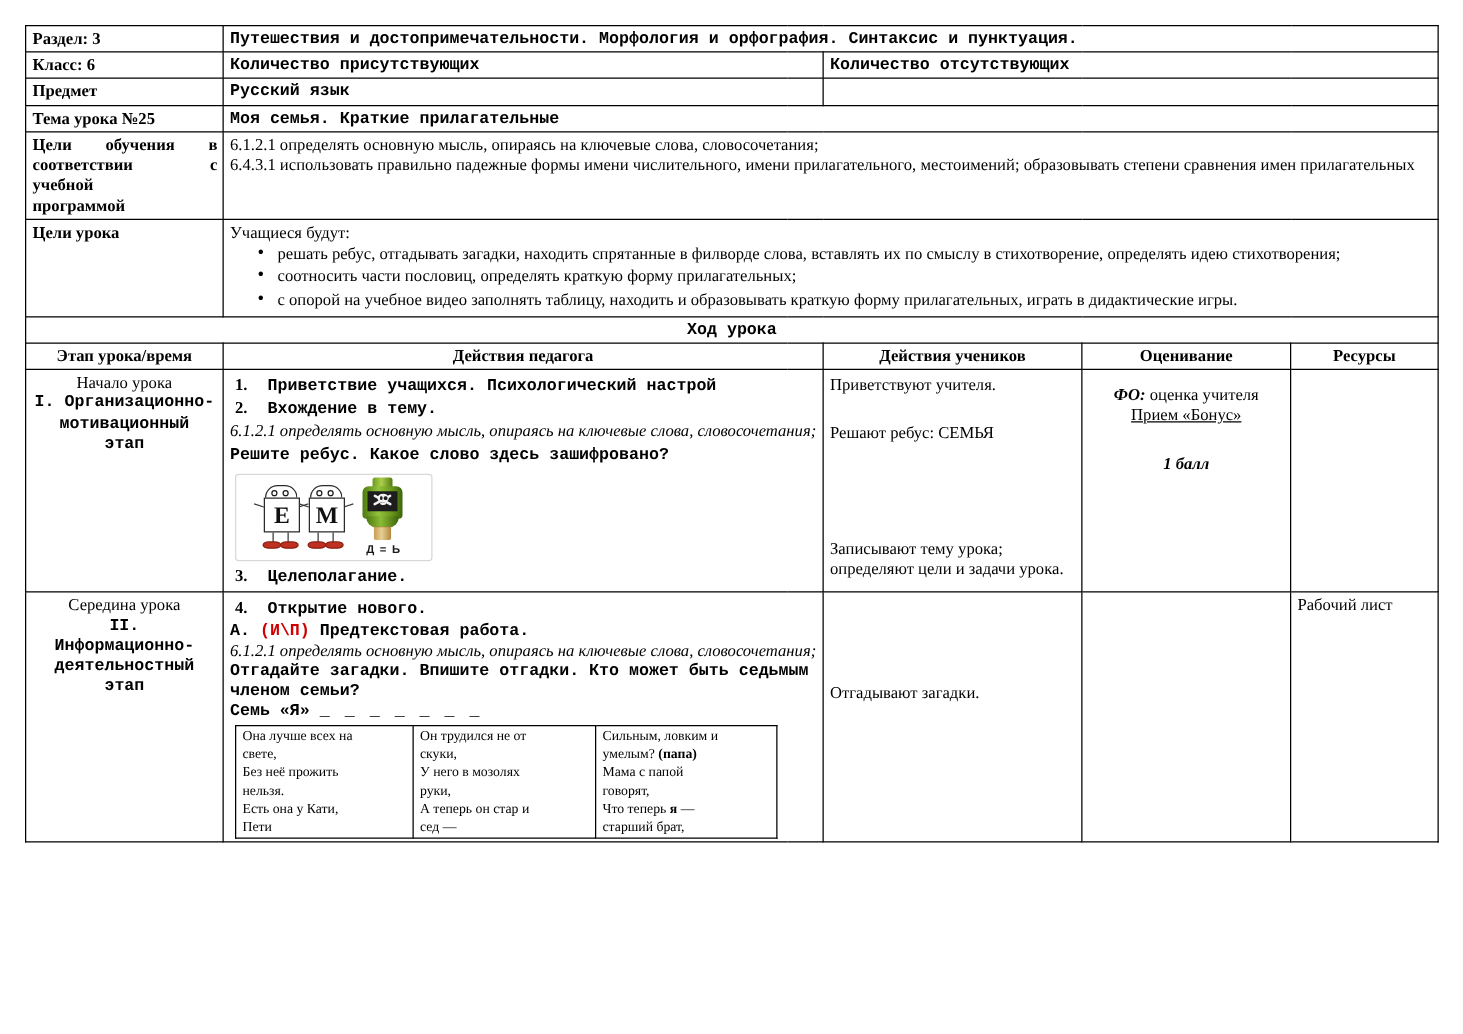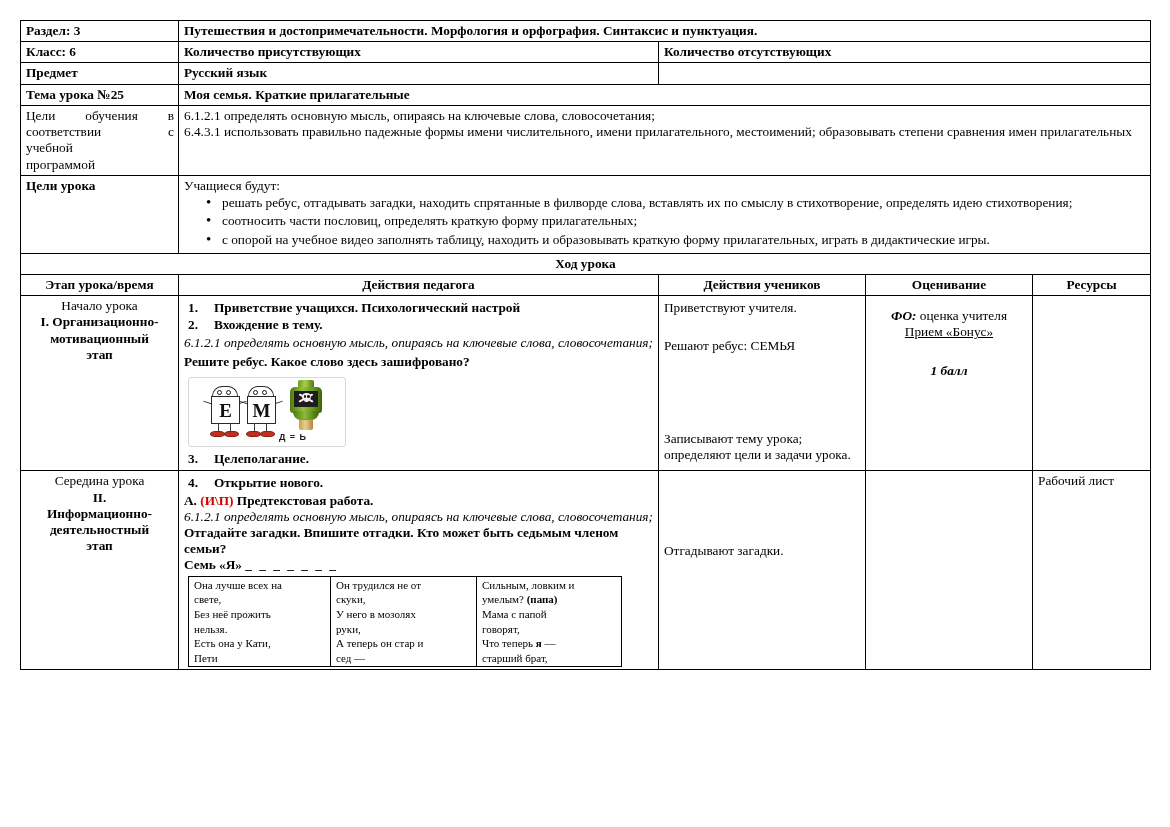--- a/index.html
+++ b/index.html
@@ -25,30 +25,30 @@
     width: 1130px;
     border-collapse: collapse;
     table-layout: fixed;
   }
   table.doc > tbody > tr > td {
     border: 1px solid #000000;
     vertical-align: top;
     padding: 2px 5px 2px 5px;
     line-height: 1.22;
   }
-  .b { font-weight: bold; }
+  .b { font-weight: bold; font-family: Liberation Mono, monospace; }
   .i { font-style: italic; }
   .bi { font-weight: bold; font-style: italic; }
   .u { text-decoration: underline; }
   .red { color: #d00000; }
   .ctr { text-align: center; }
 
   
   .spread {
-    font-weight: normal;
+    font-weight: bold;
     text-align: justify;
     text-align-last: justify;
   }
   .spread.last-left { text-align-last: left; }
 
   .lbl { font-weight: bold; }
 
   
   .hdr-cell { text-align: center; font-weight: bold; padding: 2px 4px; }
 
@@ -181,21 +181,21 @@
     background: linear-gradient(90deg,#4e7a10,#8bbb36 45%,#3d6409);
     border-radius: 0 0 8px 8px;
   }
   .bottle-cork {
     position: absolute; left: 10px; top: 39px; width: 14px; height: 11px;
     background: linear-gradient(90deg,#c79b52,#e7cf95 45%,#b2853c);
     border-radius: 1px 1px 2px 2px;
     border-top: 1px solid #a9843f;
   }
   .rebus-eq {
-    position: absolute; left: 83px; top: 54px;
+    position: absolute; left: 97px; top: 54px;
     width: 42px; text-align: center;
     font-family: "Liberation Sans", sans-serif;
     font-size: 9px; font-weight: bold; color: #1a1a1a;
     letter-spacing: 1px;
   }
 
   
   table.riddles {
     border-collapse: collapse;
     table-layout: fixed;

